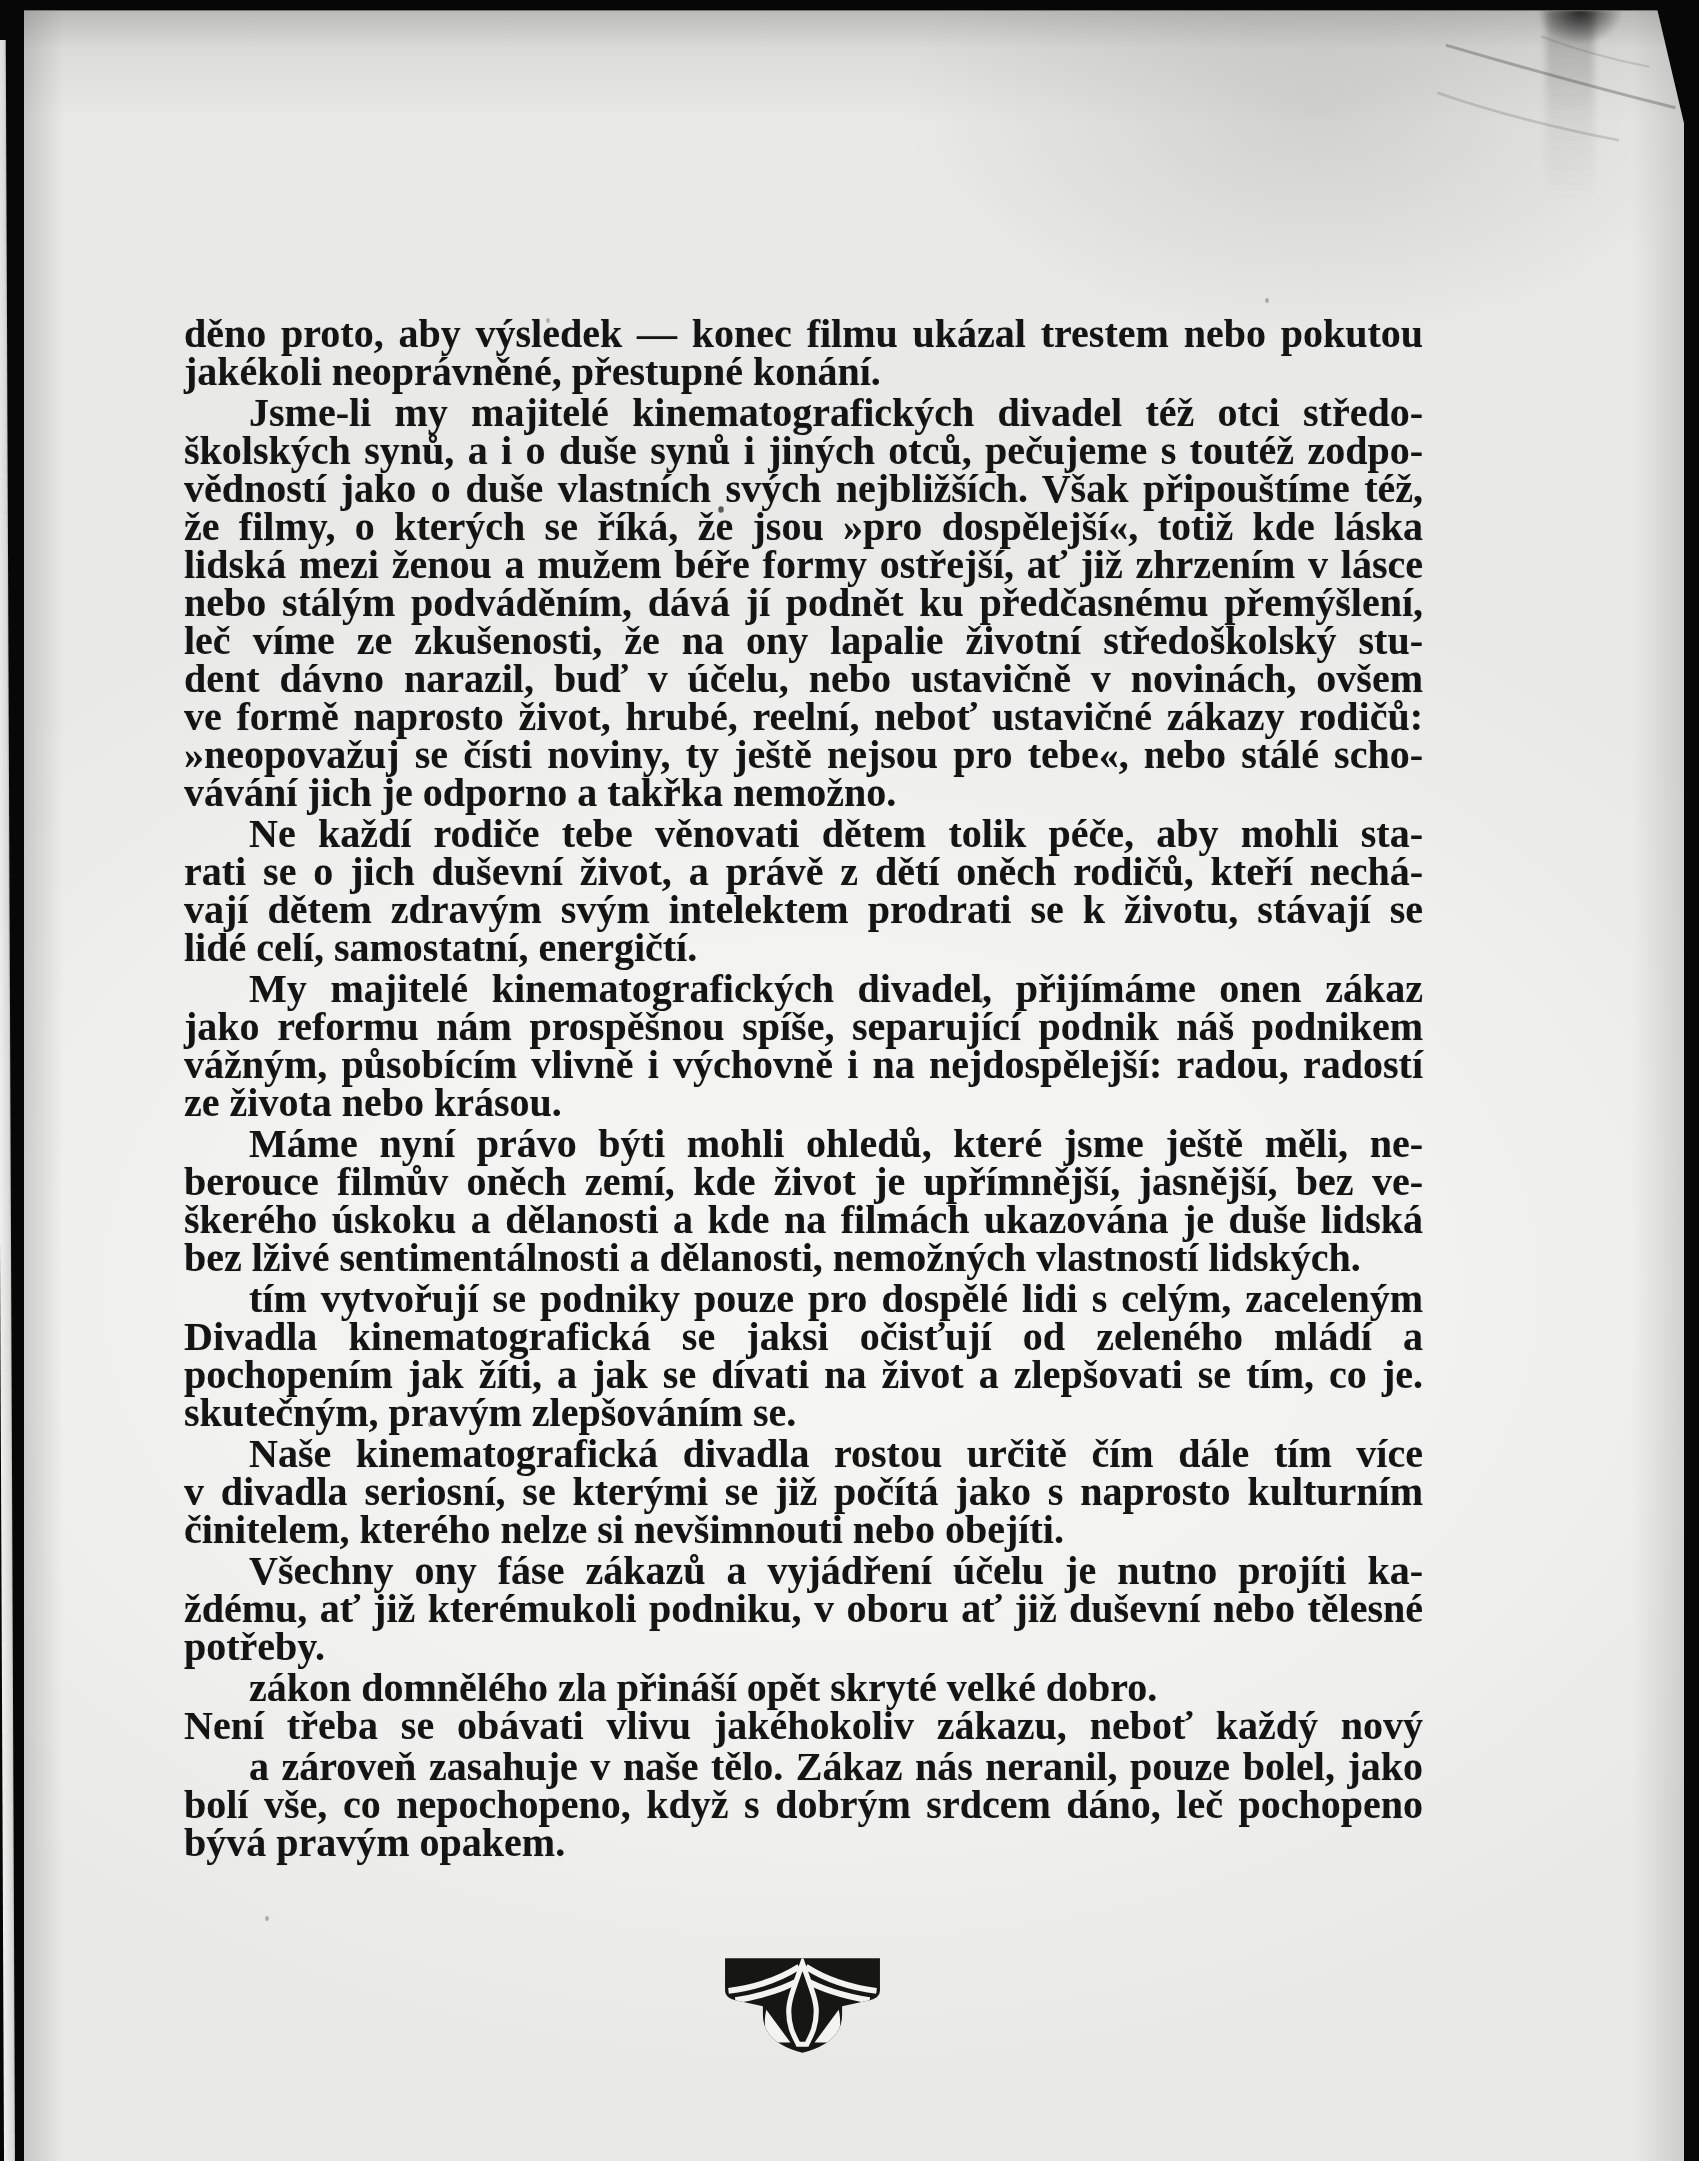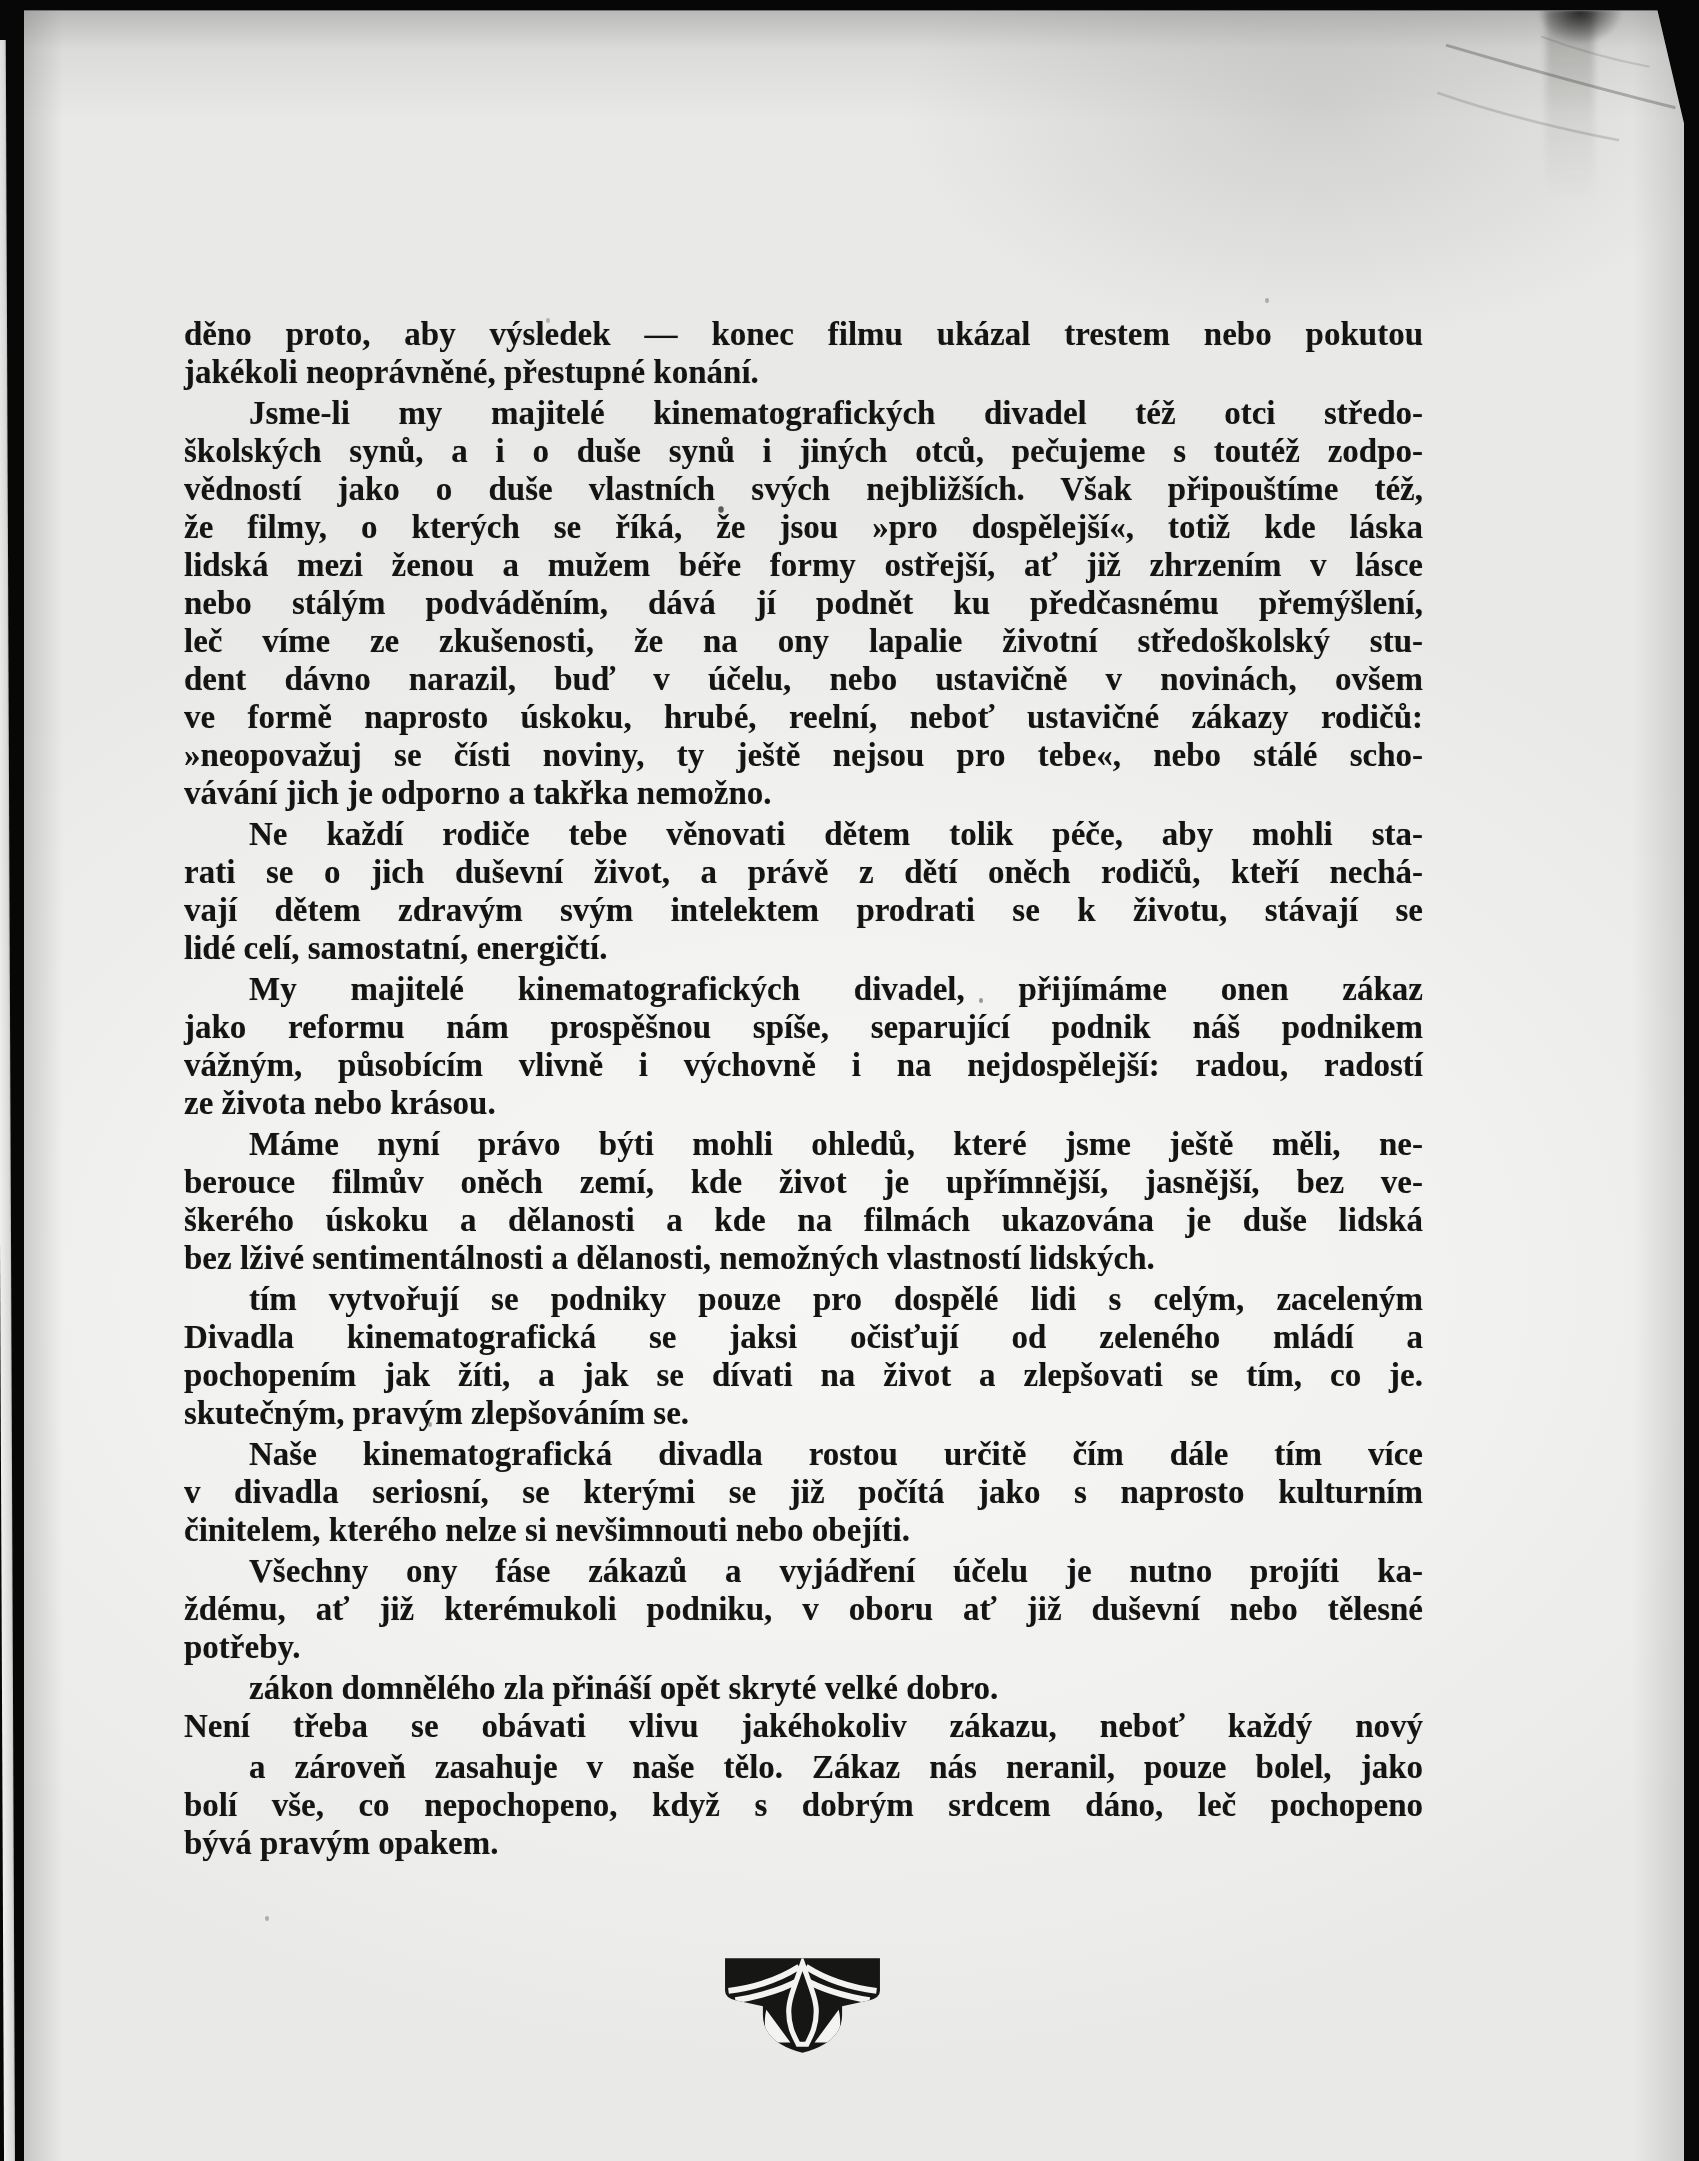--- a/index.html
+++ b/index.html
@@ -57,21 +57,21 @@
       1242px 289px 0 0.9px rgba(80,80,78,.4),
       242px 1907px 0 0.9px rgba(80,80,78,.4),
       1340px 2251px 0 2.2px rgba(30,30,28,.8),
       1389px 2193px 2.6px 0.9px rgba(50,50,48,.55),
       523px 309px 0 0.9px rgba(90,90,88,.4);
   }
   
   .text-block{
     position:absolute;left:160px;top:305px;width:1239px;
     color:#141414;
-    font-size:33px;font-weight:bold;line-height:38px;
+    font-size:40px;font-weight:bold;line-height:38px;
     text-shadow:0 0 0.9px rgba(25,25,25,.30);
   }
   .paragraph{margin:0;}
   .paragraph + .paragraph{margin-top:3px;}
   .paragraph.indented .line:first-child{text-indent:65px;}
   .line{
     text-align:justify;text-align-last:justify;
     white-space:normal;
   }
   .line.last{text-align-last:left;}
@@ -107,21 +107,21 @@
         </div>
         <div class="paragraph indented">
           <div class="line">Jsme-li my majitelé kinematografických divadel též otci středo-</div>
           <div class="line">školských synů, a i o duše synů i jiných otců, pečujeme s toutéž zodpo-</div>
           <div class="line">vědností jako o duše vlastních svých nejbližších. Však připouštíme též,</div>
           <div class="line">že filmy, o kterých se říká, že jsou »pro dospělejší«, totiž kde láska</div>
           <div class="line">lidská mezi ženou a mužem béře formy ostřejší, ať již zhrzením v lásce</div>
           <div class="line">nebo stálým podváděním, dává jí podnět ku předčasnému přemýšlení,</div>
           <div class="line">leč víme ze zkušenosti, že na ony lapalie životní středoškolský stu-</div>
           <div class="line">dent dávno narazil, buď v účelu, nebo ustavičně v novinách, ovšem</div>
-          <div class="line">ve formě naprosto úskoku, hrubé, reelní, neboť ustavičné zákazy rodičů:</div>
+          <div class="line">ve formě naprosto život, hrubé, reelní, neboť ustavičné zákazy rodičů:</div>
           <div class="line">»neopovažuj se čísti noviny, ty ještě nejsou pro tebe«, nebo stálé scho-</div>
           <div class="line last">vávání jich je odporno a takřka nemožno.</div>
         </div>
         <div class="paragraph indented">
           <div class="line">Ne každí rodiče tebe věnovati dětem tolik péče, aby mohli sta-</div>
           <div class="line">rati se o jich duševní život, a právě z dětí oněch rodičů, kteří nechá-</div>
           <div class="line">vají dětem zdravým svým intelektem prodrati se k životu, stávají se</div>
           <div class="line last">lidé celí, samostatní, energičtí.</div>
         </div>
         <div class="paragraph indented">

